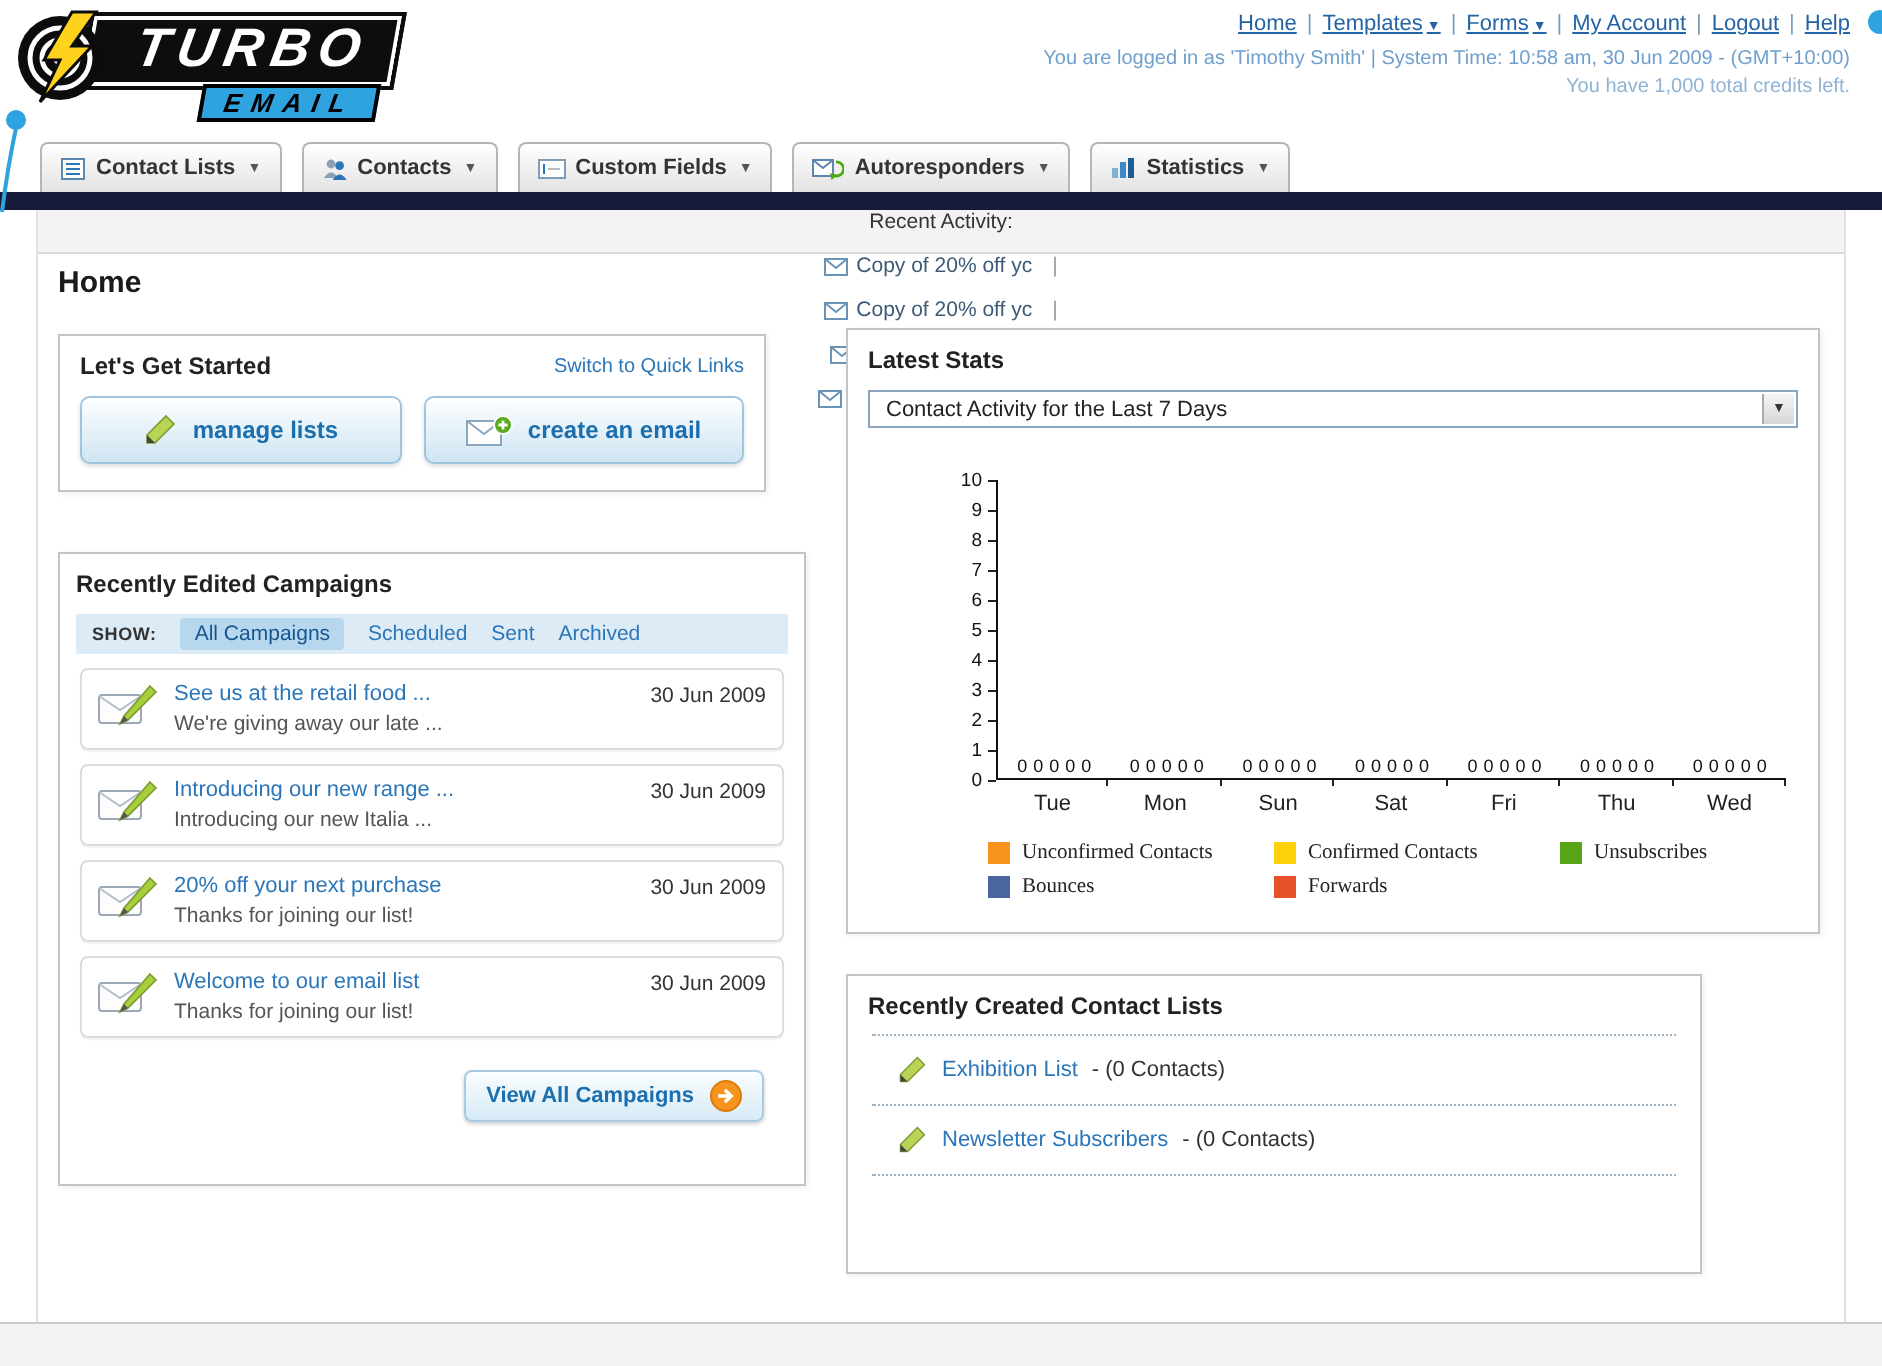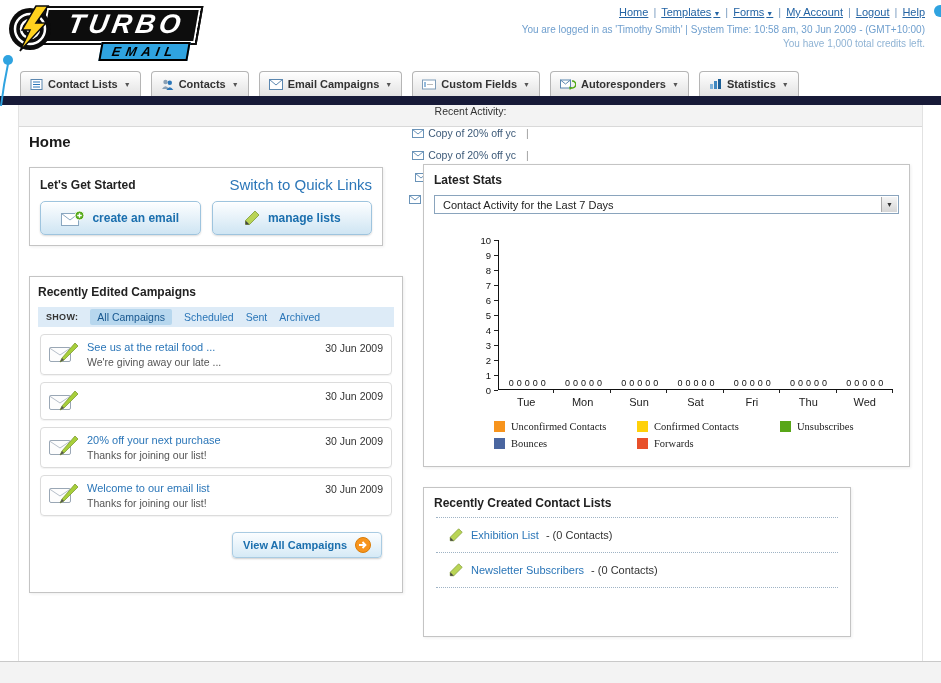--- a/index.html
+++ b/index.html
@@ -47,21 +47,21 @@
 
   .page { position:relative; height:534px; }
   .page-title { position:absolute; left:10px; top:6px; font-size:15px; font-weight:bold; color:#1b1b1b; }
 
   .panel { position:absolute; background:#fff; border:1px solid #c4c4c4; box-shadow:1px 1px 3px rgba(0,0,0,.07); }
   .panel-title { font-size:12px; font-weight:bold; color:#222; }
 
   
   .get-started { left:10px; top:40px; width:354px; height:79px; padding:8px 10px; }
   .gs-head { display:flex; justify-content:space-between; align-items:center; }
-  .switch-link { font-size:15px; color:#2b76b8; cursor:pointer; }
+  .switch-link { font-size:10px; color:#2b76b8; cursor:pointer; }
   .gs-buttons { display:flex; gap:11px; margin-top:8px; }
   .gs-btn { flex:1; height:34px; display:flex; align-items:center; justify-content:center; gap:7px;
     border:1px solid #9ec4de; border-radius:5px; background:linear-gradient(#fdfeff,#cfe5f3);
     box-shadow:inset 0 1px 0 #fff, 0 1px 2px rgba(0,0,0,.15);
     color:#1b6fae; font-weight:bold; font-size:12px; font-family:inherit; cursor:pointer; }
 
   
   .campaigns { left:10px; top:149px; width:374px; height:317px; padding:8px 8px; }
   .filterbar { background:#ddebf7; display:flex; align-items:center; gap:12px; padding:4px 8px; margin-top:8px; }
   .show-label { font-size:9px; font-weight:bold; color:#333; letter-spacing:.3px; }
@@ -169,28 +169,20 @@
       <span class="tab-chev">▼</span>
     </div>
     <div class="tab">
       <svg width="13" height="13">
           <circle cx="4.5" cy="4" r="2.2" fill="#8aa0b5"></circle>
           <path d="M1 11 q3.5 -5.5 7 0 Z" fill="#8aa0b5"></path>
           <circle cx="8.8" cy="4.8" r="2.2" fill="#2b76b8"></circle>
           <path d="M5.3 12 q3.5 -5.5 7 0 Z" fill="#2b76b8"></path>
         </svg>
       <span>Contacts</span>
-      <span class="tab-chev">▼</span>
-    </div>
-    <div class="tab">
-      <svg width="14" height="11">
-          <rect x="0.5" y="0.5" width="13" height="10" fill="#fff" stroke="#5b87b0"></rect>
-          <path d="M0.5 0.5 L7 6 L13.5 0.5" fill="none" stroke="#5b87b0"></path>
-        </svg>
-      <span>Email Campaigns</span>
       <span class="tab-chev">▼</span>
     </div>
     <div class="tab">
       <svg width="14" height="11">
           <rect x="0.5" y="1" width="13" height="9" fill="#fff" stroke="#7f9db9"></rect>
           <line x1="3" y1="3" x2="3" y2="8" stroke="#2b76b8"></line>
           <line x1="5" y1="5.5" x2="11" y2="5.5" stroke="#bbb"></line>
         </svg>
       <span>Custom Fields</span>
       <span class="tab-chev">▼</span>
@@ -254,34 +246,34 @@
     <div class="page">
       <div class="page-title">Home</div>
 
       <div class="panel get-started">
         <div class="gs-head">
           <span class="panel-title">Let's Get Started</span>
           <span class="switch-link">Switch to Quick Links</span>
         </div>
         <div class="gs-buttons">
           <button class="gs-btn">
+            <svg width="18" height="18" viewBox="0 0 18 18">
+                <polygon points="12,2 16,6 6.5,15.5 2.5,15.5 2.5,11.5" fill="#b9d455" stroke="#7e9a33" stroke-width="0.8"></polygon>
+                <polygon points="2.5,11.5 2.5,15.5 6.5,15.5" fill="#444"></polygon>
+              </svg>
+            <span>manage lists</span>
+          </button>
+          <button class="gs-btn">
             <svg width="24" height="17">
                 <rect x="0.5" y="3.5" width="17" height="12" fill="#fff" stroke="#8aa7c0"></rect>
                 <path d="M0.5 3.5 L9 10 L17.5 3.5" fill="none" stroke="#8aa7c0"></path>
                 <circle cx="18.5" cy="5.5" r="4.5" fill="#57aa1c" stroke="#fff"></circle>
                 <path d="M18.5 3.2 v4.6 M16.2 5.5 h4.6" stroke="#fff" stroke-width="1.4"></path>
               </svg>
             <span>create an email</span>
-          </button>
-          <button class="gs-btn">
-            <svg width="18" height="18" viewBox="0 0 18 18">
-                <polygon points="12,2 16,6 6.5,15.5 2.5,15.5 2.5,11.5" fill="#b9d455" stroke="#7e9a33" stroke-width="0.8"></polygon>
-                <polygon points="2.5,11.5 2.5,15.5 6.5,15.5" fill="#444"></polygon>
-              </svg>
-            <span>manage lists</span>
           </button>
         </div>
       </div>
 
       <div class="panel campaigns">
         <div class="panel-title">Recently Edited Campaigns</div>
         <div class="filterbar">
           <span class="show-label">SHOW:</span>
           <span class="filter active">All Campaigns</span>
           <span class="filter">Scheduled</span>
@@ -303,20 +295,24 @@
           <div class="c-date">30 Jun 2009</div>
         </div>
 
         <div class="c-row">
           <svg class="c-icon" width="30" height="24">
               <rect x="0.5" y="5.5" width="21" height="14" rx="1.5" fill="#fdfdfd" stroke="#9aa7b5"></rect>
               <path d="M0.5 6 L11 13 L21.5 6" fill="none" stroke="#b5bec8"></path>
               <polygon points="26,1 29,4 15,18 11,20 13,16" fill="#a7cf3a" stroke="#7e9a33" stroke-width="0.8"></polygon>
               <polygon points="11,20 13,16 15,18" fill="#555"></polygon>
             </svg>
+          <div class="c-text">
+            <div class="c-title">Introducing our new range ...</div>
+            <div class="c-sub">Introducing our new Italia ...</div>
+          </div>
           <div class="c-date">30 Jun 2009</div>
         </div>
 
         <div class="c-row">
           <svg class="c-icon" width="30" height="24">
               <rect x="0.5" y="5.5" width="21" height="14" rx="1.5" fill="#fdfdfd" stroke="#9aa7b5"></rect>
               <path d="M0.5 6 L11 13 L21.5 6" fill="none" stroke="#b5bec8"></path>
               <polygon points="26,1 29,4 15,18 11,20 13,16" fill="#a7cf3a" stroke="#7e9a33" stroke-width="0.8"></polygon>
               <polygon points="11,20 13,16 15,18" fill="#555"></polygon>
             </svg>

